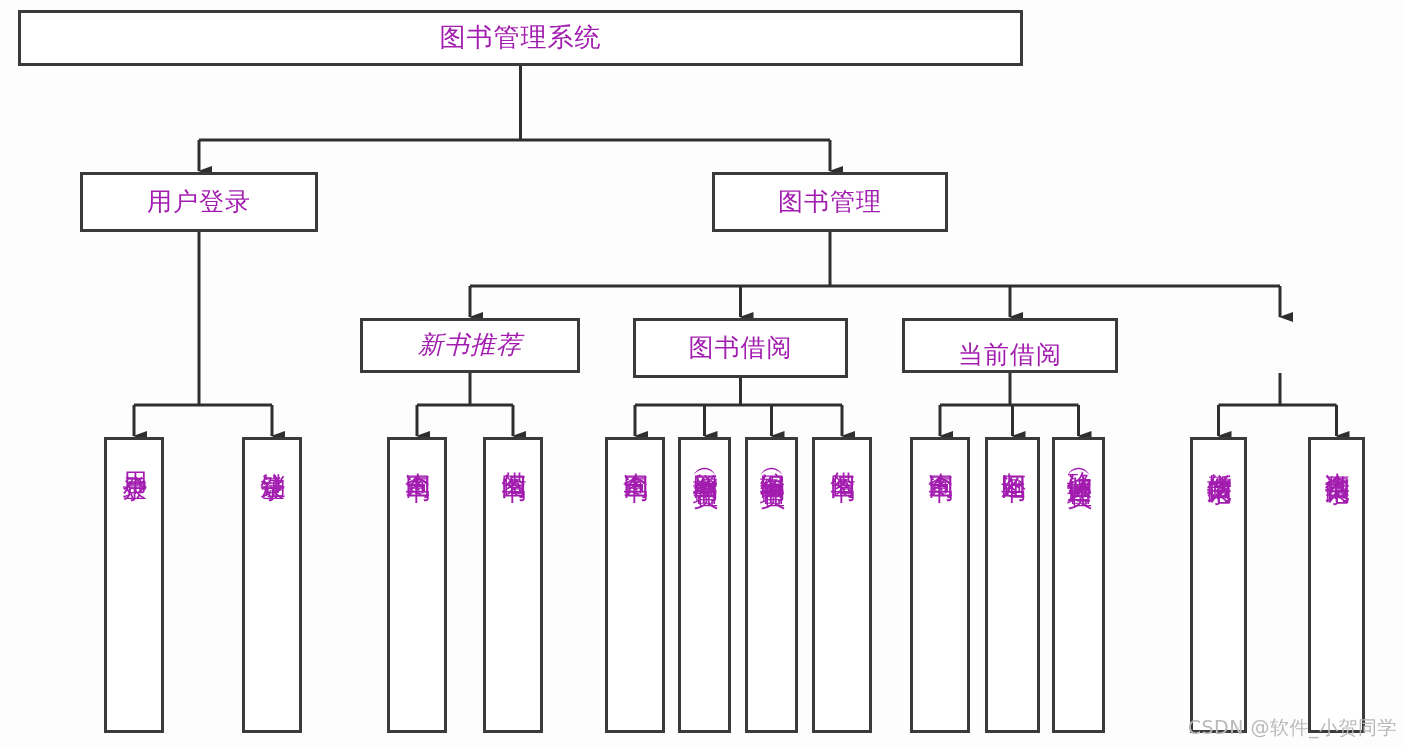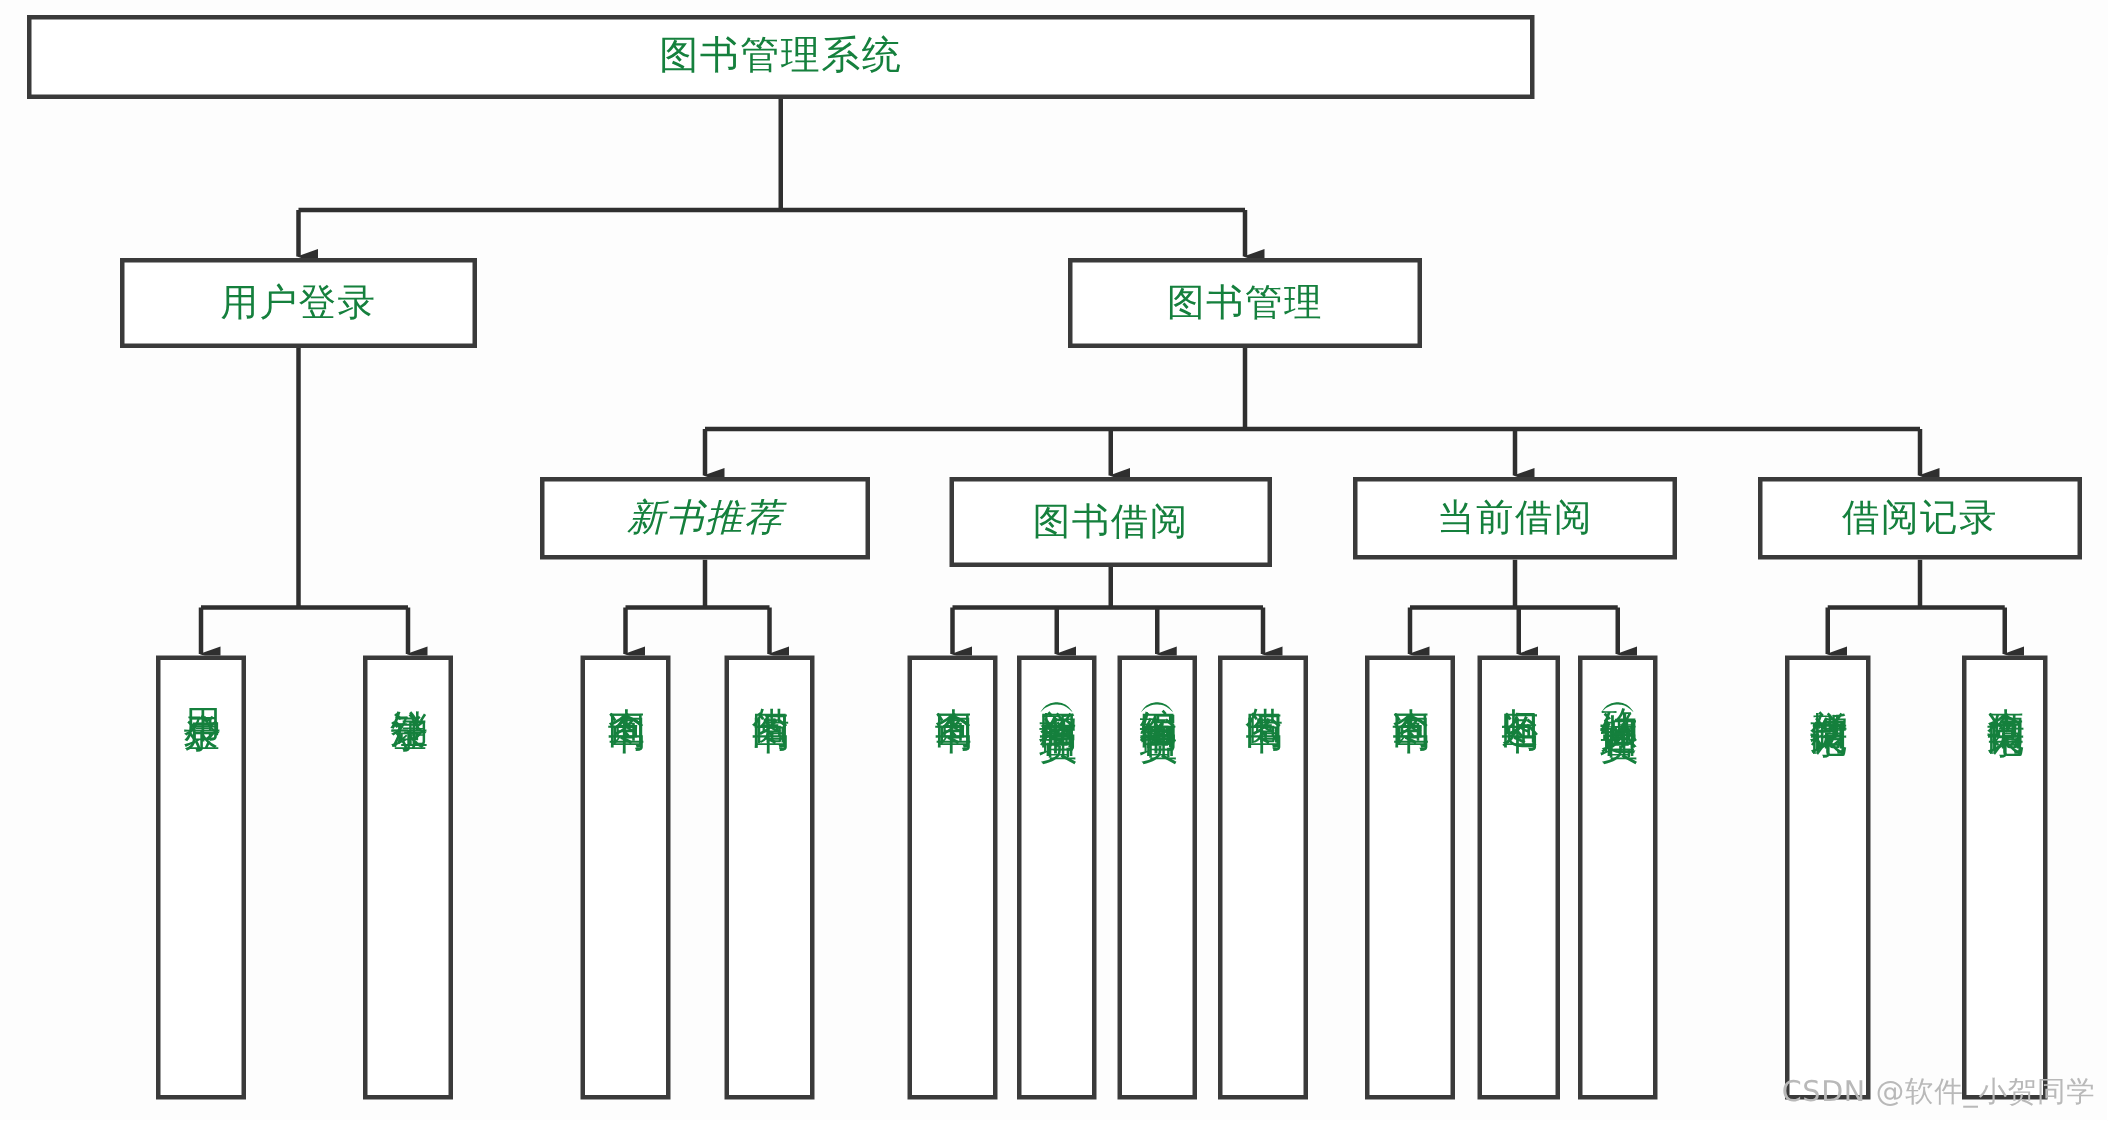--- a/index.html
+++ b/index.html
@@ -33,21 +33,21 @@
     background: #ffffff;
     border: 3px solid #3a3a3a;
     display: flex;
     align-items: center;
     justify-content: center;
     z-index: 2;
   }
   .node .label {
     font-size: 25px;
     line-height: 1.15;
-    color: #15803d;
+    color: #a21caf;
     letter-spacing: 1px;
     white-space: nowrap;
     text-align: center;
   }
   .node.vertical {
     border-width: 3px;
     align-items: flex-start;
     justify-content: center;
     padding-top: 12px;
   }
@@ -132,25 +132,22 @@
   <div class="node" style="left: 712px; top: 172px; width: 236px; height: 60px;">
     <span class="label">图书管理</span>
   </div>
 
   <div class="node" style="left: 360px; top: 318px; width: 220px; height: 55px; font-style: italic;">
     <span class="label">新书推荐</span>
   </div>
   <div class="node" style="left: 633px; top: 318px; width: 215px; height: 60px;">
     <span class="label">图书借阅</span>
   </div>
-  <div class="node" style="left: 902px; top: 318px; width: 216px; height: 55px;">
+  <div class="node" style="left: 902px; top: 318px; width: 216px; height: 55px; align-items: flex-end;">
     <span class="label">当前借阅</span>
-  </div>
-  <div class="node" style="left: 1172px; top: 318px; width: 216px; height: 55px;">
-    <span class="label">借阅记录</span>
   </div>
 
   <div class="node vertical" style="left: 104px; top: 437px; width: 60px; height: 296px;">
     <span class="label">用户登录</span>
   </div>
   <div class="node vertical" style="left: 242px; top: 437px; width: 60px; height: 296px;">
     <span class="label">注销登录</span>
   </div>
 
   <div class="node vertical" style="left: 387px; top: 437px; width: 60px; height: 296px;">

